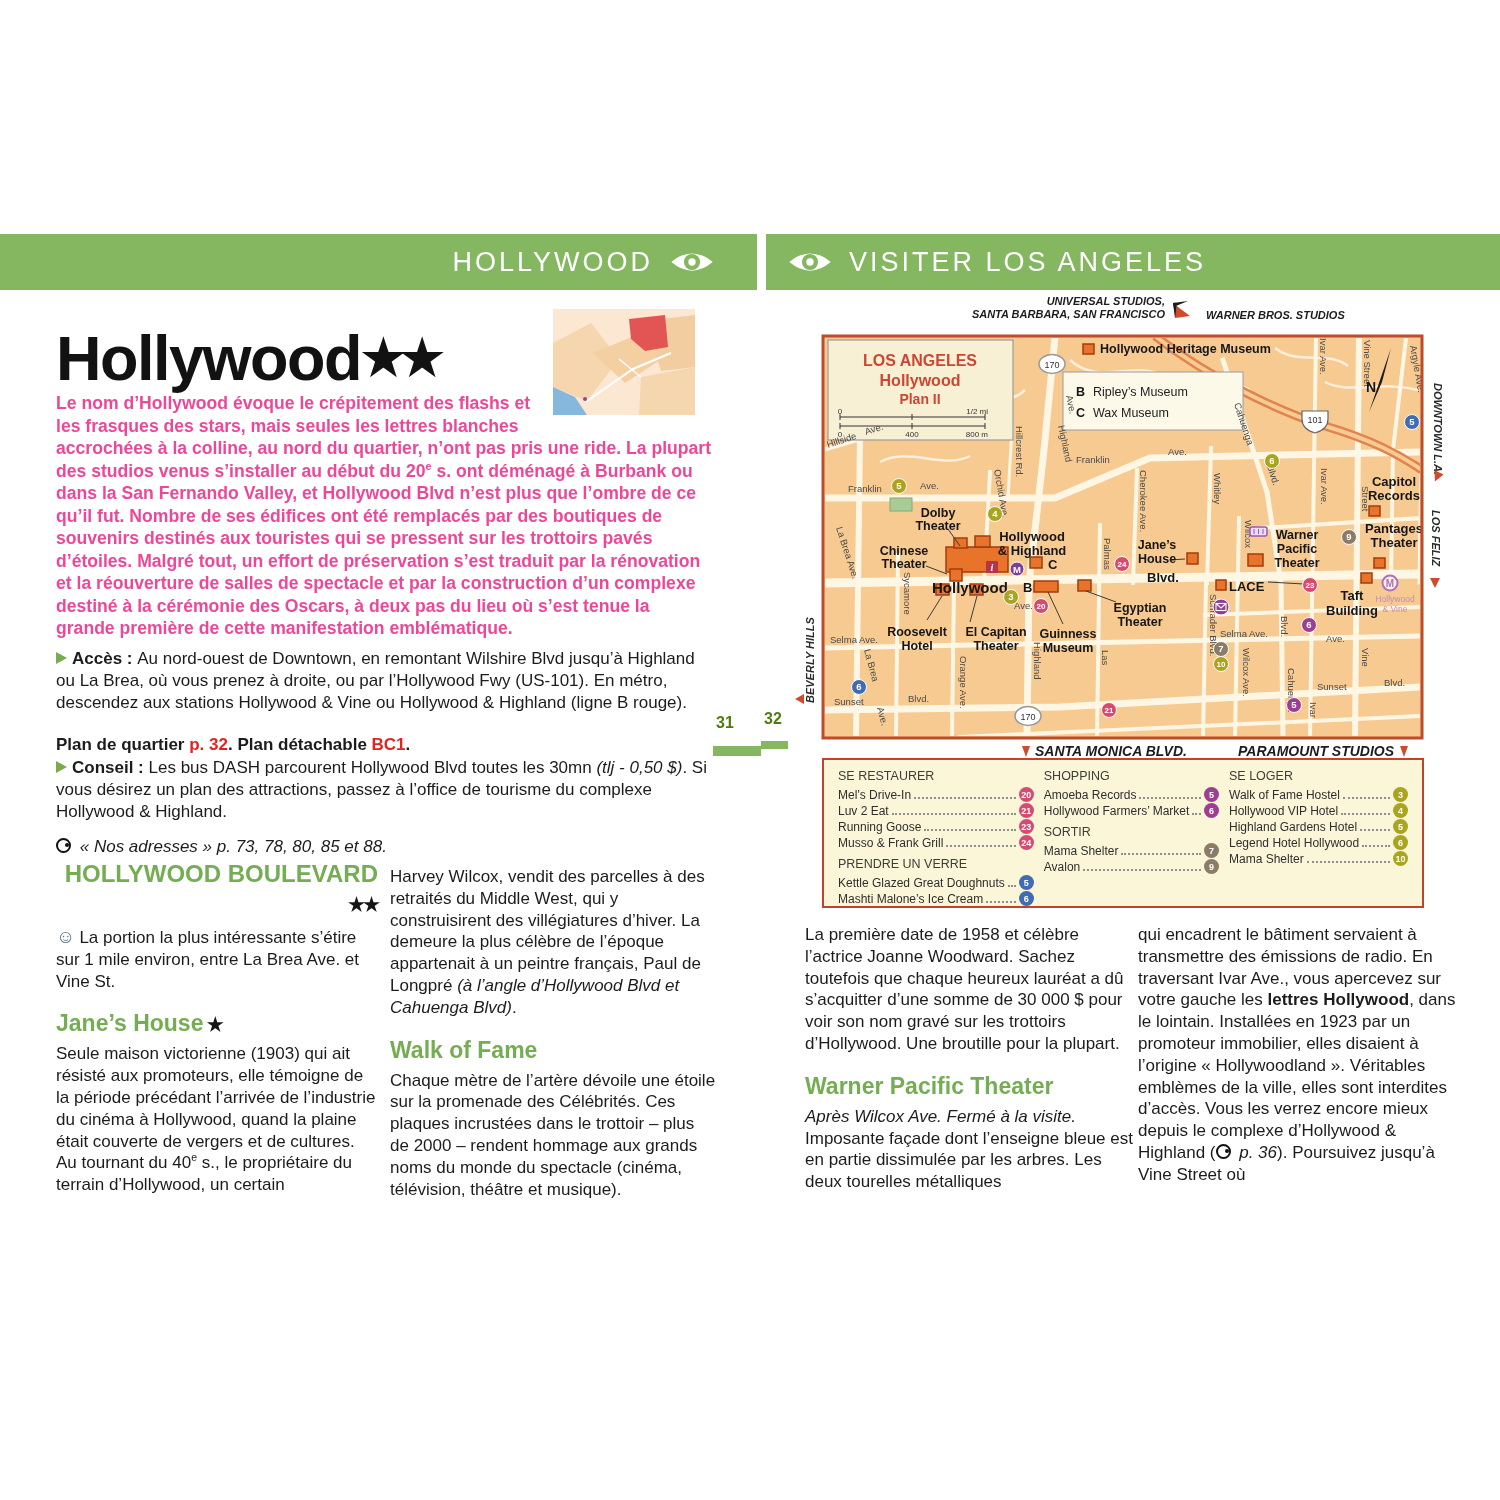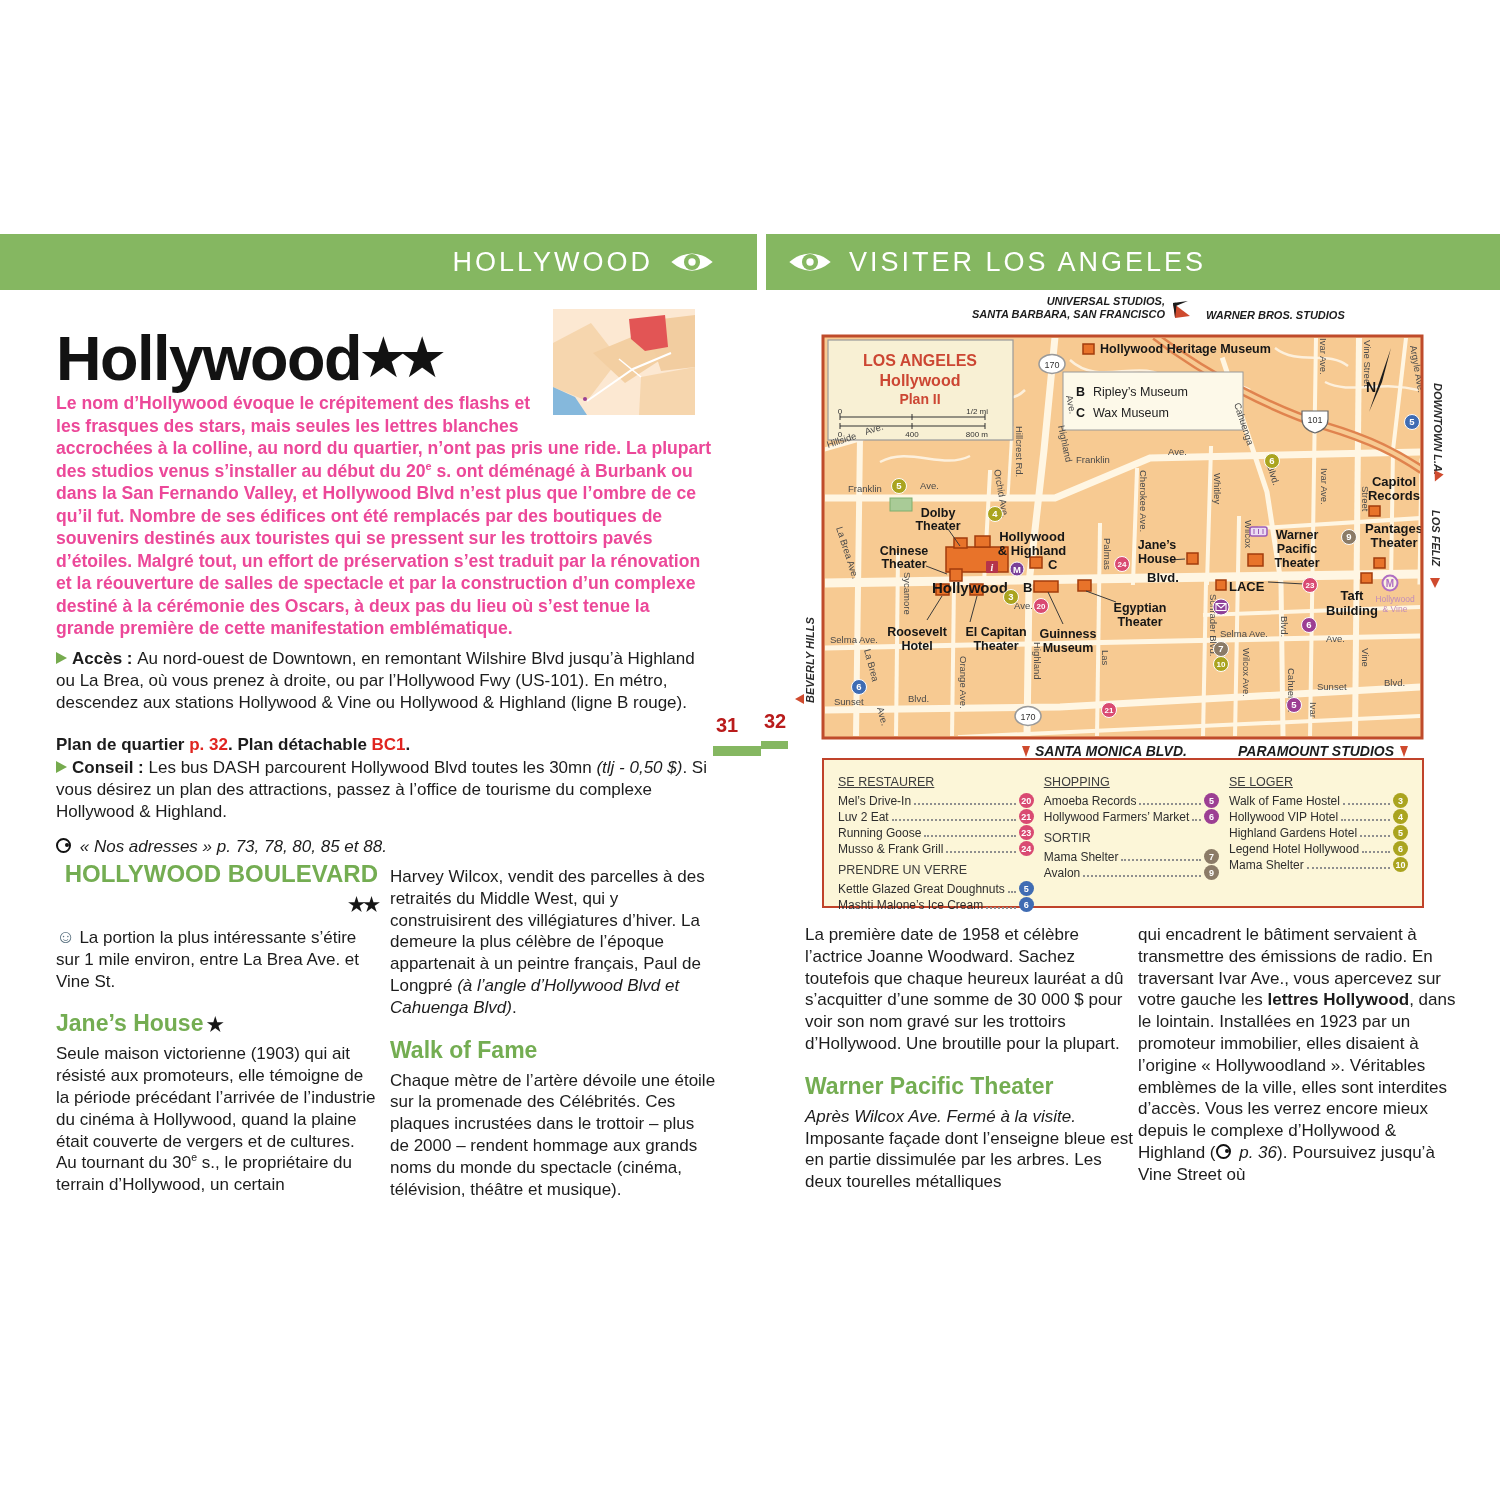--- a/index.html
+++ b/index.html
@@ -36,42 +36,42 @@
 
   .h-caps{font-size:24px;line-height:27px;font-weight:700;color:#74ad52;text-align:right;}
   .h-green{font-size:23px;font-weight:700;color:#74ad52;}
   .hstars{color:#151515;font-size:19px;letter-spacing:-2px;}
   .col p{margin:0;}
   .col .gap8{height:8px;}
   .col .gap18{height:18px;}
   .col .gap6{height:6px;}
 
   
-  .pnum{position:absolute;font-size:20px;font-weight:700;color:#b91c1c;}
+  .pnum{position:absolute;font-size:16px;font-weight:700;color:#4d7c0f;}
   .gbar{position:absolute;background:#85b761;}
 
   
   .top-dest{position:absolute;left:820px;top:295px;width:345px;text-align:right;font-size:11px;line-height:13px;font-weight:700;font-style:italic;color:#1c1c1c;}
   .top-dest2{position:absolute;left:1206px;top:309px;font-size:11px;font-weight:700;font-style:italic;color:#1c1c1c;}
   .vlab{position:absolute;font-size:11px;font-weight:700;font-style:italic;color:#2a2a2a;white-space:nowrap;transform-origin:left top;}
   .blab{position:absolute;font-size:14px;font-weight:700;font-style:italic;color:#1c1c1c;}
   .arrow{position:absolute;width:0;height:0;border-style:solid;}
   .sm-arr{display:inline-block;width:0;height:0;border-top:11px solid #cf4a2e;border-left:4px solid transparent;border-right:4px solid transparent;margin:0 5px -1px 0;}
   .pm-arr{display:inline-block;width:0;height:0;border-top:11px solid #cf4a2e;border-left:4px solid transparent;border-right:4px solid transparent;margin:0 0 -1px 6px;}
 
   #map-svg{position:absolute;left:820px;top:320px;}
 
   
   .legend{position:absolute;left:822px;top:758px;width:602px;height:150px;background:#fcf6d8;border:2.5px solid #c0432a;box-sizing:border-box;display:flex;padding:9px 14px;}
   .leg-col{box-sizing:border-box;padding-right:10px;}
   .leg-col1{width:208px;}
   .leg-col2{width:196px;}
   .leg-col3{width:190px;padding-right:0;}
   .leg-h{font-size:12.5px;color:#3c3c3c;margin:7px 0 3px 0;}
-  .leg-h.first{margin-top:6px;text-decoration:underline;}
+  .leg-h.first{margin-top:0;}
   .leg-row{display:flex;align-items:flex-end;height:16px;font-size:12px;color:#2e2e2e;}
   .leg-label{white-space:nowrap;}
   .leg-dots{flex:1;border-bottom:2px dotted #8f8f8f;margin:0 3px 3px 3px;min-width:8px;}
   .leg-circ{flex:0 0 auto;width:15px;height:15px;border-radius:50%;color:#fff;font-size:9px;font-weight:700;display:flex;align-items:center;justify-content:center;}
 </style>
 </head>
 <body>
 
 <div class="canvas">
 
@@ -118,21 +118,21 @@
   <div class="pnum" style="left:764px;top:710px;">32</div>
   <div class="gbar" style="left:761px;top:741px;width:27px;height:8px;"></div>
 
   <div class="col" style="position:absolute;left:56px;top:860px;width:322px;">
     <div class="h-caps"><span>HOLLYWOOD BOULEVARD</span><span class="hstars"> ★★</span></div>
     <div class="gap8"></div>
     <p class="tblock" style="position:static;"><span class="icon-smiley">☺</span><span>La portion la plus intéressante s’étire sur 1 mile environ, entre La Brea Ave. et Vine St.</span></p>
     <div class="gap18"></div>
     <div class="h-green"><span>Jane’s House</span><span class="hstars"> ★</span></div>
     <div class="gap6"></div>
-    <p class="tblock" style="position:static;"><span>Seule maison victorienne (1903) qui ait résisté aux promoteurs, elle témoigne de la période précédant l’arrivée de l’industrie du cinéma à Hollywood, quand la plaine était couverte de vergers et de cultures. Au tournant du 30</span><span class="sup">e</span><span> s., le propriétaire du terrain d’Hollywood, un certain</span></p>
+    <p class="tblock" style="position:static;"><span>Seule maison victorienne (1903) qui ait résisté aux promoteurs, elle témoigne de la période précédant l’arrivée de l’industrie du cinéma à Hollywood, quand la plaine était couverte de vergers et de cultures. Au tournant du 40</span><span class="sup">e</span><span> s., le propriétaire du terrain d’Hollywood, un certain</span></p>
   </div>
 
   <div class="col" style="position:absolute;left:390px;top:866px;width:326px;">
     <p class="tblock" style="position:static;"><span>Harvey Wilcox, vendit des parcelles à des retraités du Middle West, qui y construisirent des villégiatures d’hiver. La demeure la plus célèbre de l’époque appartenait à un peintre français, Paul de Longpré </span><span class="i">(à l’angle d’Hollywood Blvd et Cahuenga Blvd)</span><span>.</span></p>
     <div class="gap18"></div>
     <div class="h-green">Walk of Fame</div>
     <div class="gap6"></div>
     <p class="tblock" style="position:static;"><span>Chaque mètre de l’artère dévoile une étoile sur la promenade des Célébrités. Ces plaques incrustées dans le trottoir – plus de 2000 – rendent hommage aux grands noms du monde du spectacle (cinéma, télévision, théâtre et musique).</span></p>
   </div>
 

